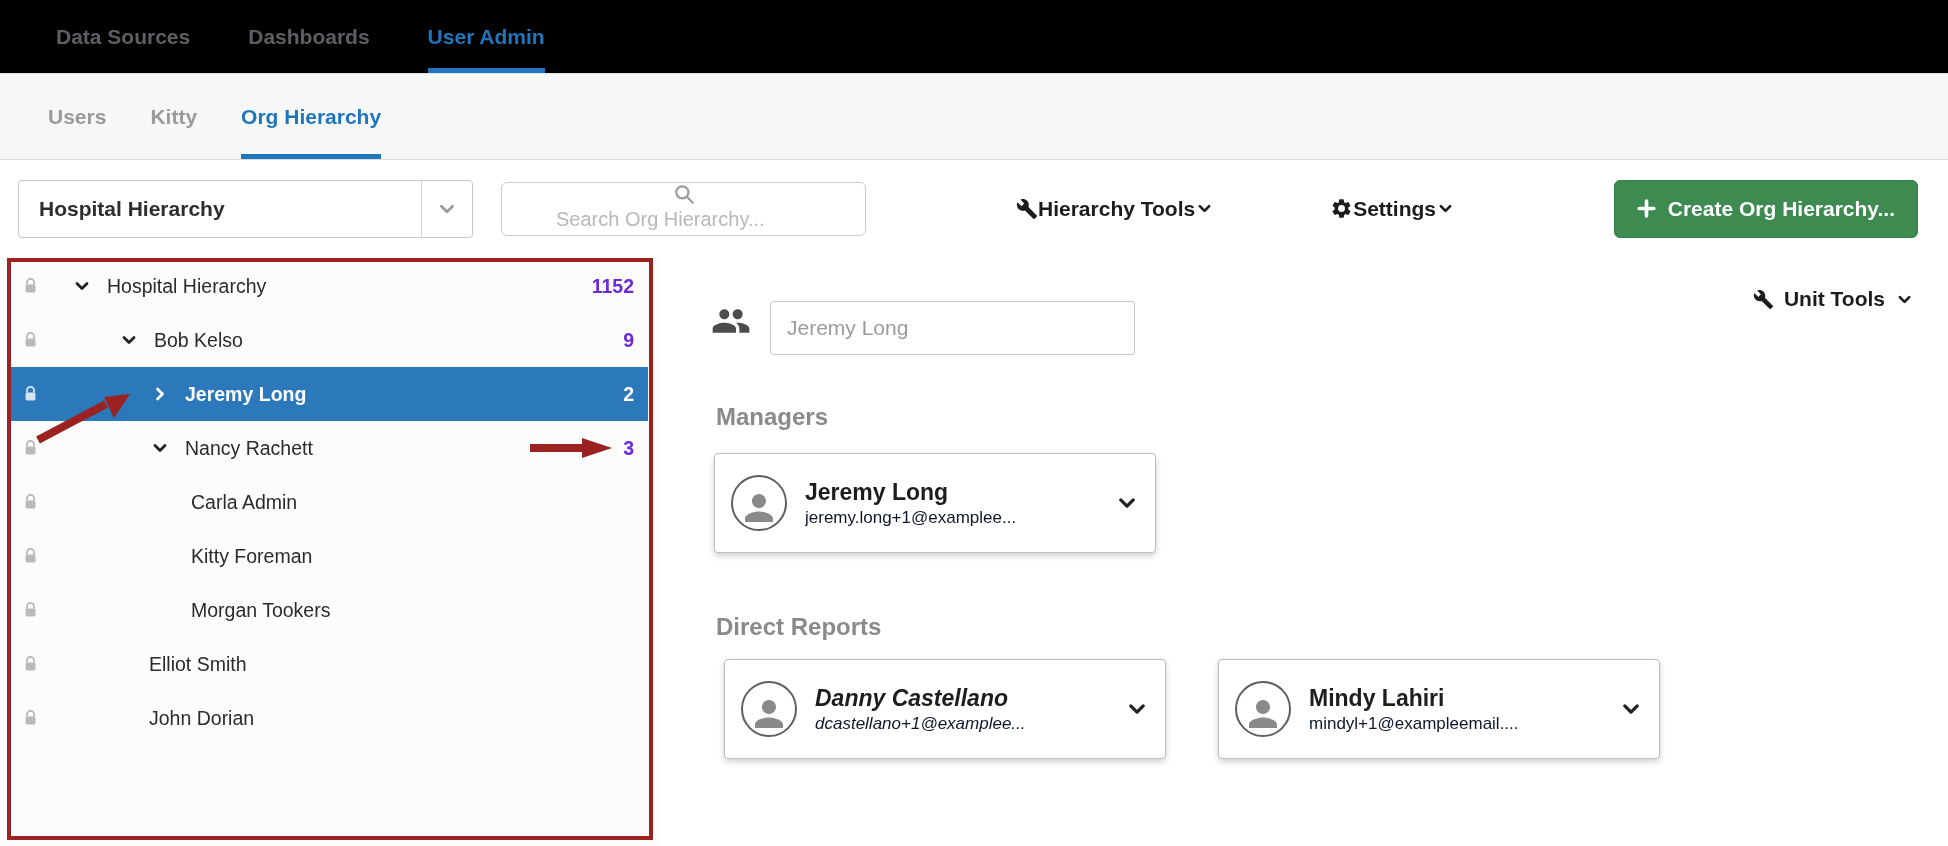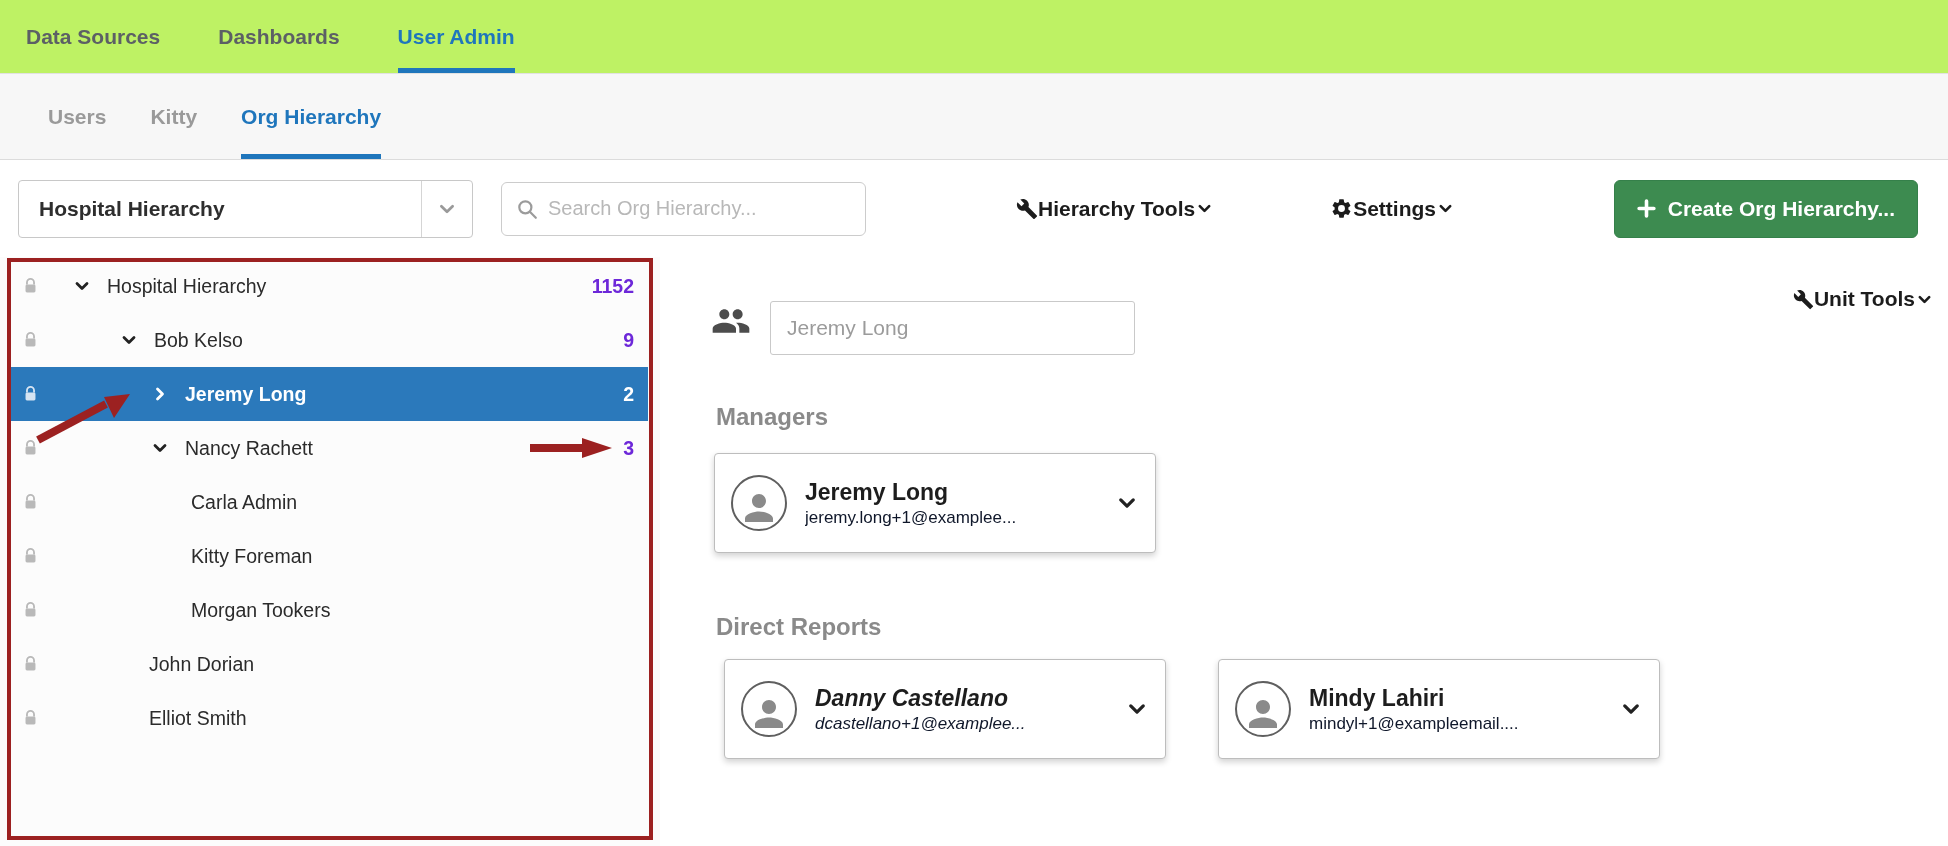--- a/index.html
+++ b/index.html
@@ -10,34 +10,34 @@
   }
   *{margin:0;padding:0;}
   html,body{width:1948px;height:846px;}
   body{
     position:relative;
     font-family:"Liberation Sans",sans-serif;
     background:#fff;
     overflow:hidden;
   }
   
-  .top-nav{height:74px;background:#bef264;border-bottom:1px solid #e2e2e2;display:flex;padding-left:26px;box-sizing:border-box;}
+  .top-nav{height:74px;background:#000000;border-bottom:1px solid #e2e2e2;display:flex;padding-left:56px;box-sizing:border-box;}
   .top-nav .nav-item{display:flex;align-items:center;margin-right:58px;font-size:21px;font-weight:600;color:#5c6065;border-bottom:5px solid transparent;padding-top:5px;box-sizing:border-box;cursor:pointer;}
   .top-nav .nav-item.active{color:var(--blue);border-bottom-color:var(--blue);font-weight:700;}
   
   .sub-nav{height:86px;background:#f7f7f7;border-bottom:1px solid #dcdcdc;display:flex;padding-left:48px;box-sizing:border-box;}
   .sub-nav .nav-item{display:flex;align-items:center;margin-right:44px;font-size:21px;font-weight:600;color:#9a9a9a;border-bottom:5px solid transparent;padding-top:5px;box-sizing:border-box;cursor:pointer;}
   .sub-nav .nav-item.active{color:var(--blue);border-bottom-color:var(--blue);font-weight:700;}
   
   .toolbar{height:97px;background:#fff;display:flex;align-items:center;box-sizing:border-box;}
   .hier-select{margin-left:18px;width:455px;height:58px;background:#fff;border:1px solid #c8c8c8;border-radius:4px;display:flex;align-items:center;box-sizing:border-box;cursor:pointer;}
   .hier-select .lbl{padding-left:20px;font-size:21px;font-weight:700;color:#2e2e2e;flex:1;}
   .hier-select .vdiv{width:1px;align-self:stretch;background:#d5d5d5;}
   .hier-select .chev-grey{padding:0 16px;color:#9a9a9a;display:flex;}
-  .search-box{margin-left:28px;width:365px;height:54px;border:1px solid #ccc;border-radius:6px;display:flex;align-items:center;background:#fff;padding:0 14px;box-sizing:border-box;}
+  .search-box{margin-left:28px;width:365px;height:54px;border:1px solid #ccc;border-radius:6px;display:flex;align-items:center;background:#fff;padding:0 14px;box-sizing:border-box;flex-direction:column;}
   .search-box input{border:0;outline:0;flex:1;margin-left:10px;font-size:20px;font-family:inherit;color:#555;background:transparent;}
   ::placeholder{color:#b8b8b8;opacity:1;}
   .menu-btn{display:flex;align-items:center;font-size:21px;font-weight:600;color:#1c1c1c;cursor:pointer;}
   #hier-tools{margin-left:150px;}
   #settings{margin-left:118px;}
   .chev-dark{display:flex;color:#1c1c1c;margin-left:2px;}
   .create-btn{margin-left:auto;margin-right:30px;height:58px;background:var(--green);border:1px solid #35804a;border-radius:6px;color:#fff;font-size:21px;font-weight:700;display:flex;align-items:center;gap:12px;padding:0 22px;cursor:pointer;font-family:inherit;}
   
   .content{position:relative;height:589px;}
   .tree-panel{position:absolute;left:0;top:0;width:660px;height:100%;background:#fcfcfc;box-sizing:border-box;padding-top:2px;}
@@ -49,21 +49,21 @@
   .lvl0{padding-left:62px;} .lvl1{padding-left:109px;} .lvl2{padding-left:140px;} .lvl3{padding-left:182px;}
   .trow.selected{background:var(--selblue);}
   .trow.selected .tlabel{color:#fff;font-weight:700;}
   .trow.selected .tcount{color:#fff;}
   .trow.selected .chev{color:#fff;}
   .trow.selected .lock{color:#d6e4f2;}
   
   .detail{position:absolute;left:660px;top:0;right:0;height:100%;background:#fff;}
   .group-icon{position:absolute;left:48px;top:44px;color:#4c4c4c;display:flex;}
   .unit-input{position:absolute;left:110px;top:44px;width:365px;height:54px;border:1px solid #c9c9c9;border-radius:3px;font-size:21px;color:#9b9b9b;padding:0 16px;box-sizing:border-box;font-family:inherit;outline:0;background:#fff;}
-  .unit-tools{position:absolute;right:16px;top:30px;display:flex;align-items:center;gap:0;font-size:21px;font-weight:600;color:#1c1c1c;cursor:pointer;}
+  .unit-tools{position:absolute;right:36px;top:30px;display:flex;align-items:center;gap:10px;font-size:21px;font-weight:600;color:#1c1c1c;cursor:pointer;}
   .sec-heading{position:absolute;font-size:24px;font-weight:600;color:#8a8a8a;}
   #managers-heading{left:56px;top:146px;}
   #dr-heading{left:56px;top:356px;}
   .person-card{position:absolute;width:442px;height:100px;background:#fff;border:1px solid #bdbdbd;border-radius:4px;box-shadow:0 3px 6px rgba(0,0,0,0.18);display:flex;align-items:center;box-sizing:border-box;padding:0 18px 0 16px;cursor:pointer;}
   #manager-card{left:54px;top:196px;}
   #dr-card-1{left:64px;top:402px;font-style:italic;}
   #dr-card-2{left:558px;top:402px;}
   .avatar{width:56px;height:56px;border-radius:50%;border:2px solid #5f5f5f;display:flex;align-items:flex-end;justify-content:center;overflow:hidden;box-sizing:border-box;background:#fff;flex-shrink:0;}
   .card-text{margin-left:18px;flex:1;min-width:0;}
   .card-name{font-size:23px;font-weight:700;color:#1d1d1d;line-height:1.3;white-space:nowrap;}
@@ -251,32 +251,32 @@
       <span class="tcount"></span>
     </div>
 
     <div class="trow lvl2">
       <span class="lock">
           <svg width="17" height="17" viewBox="0 0 24 24">
             <path d="M7 10V7a5 5 0 0 1 10 0v3" fill="none" stroke="currentColor" stroke-width="2.6"></path>
             <rect x="5" y="10" width="14" height="11" rx="2" fill="currentColor"></rect>
           </svg>
         </span>
+      <span class="tlabel">Elliot Smith</span>
+      <span class="tcount"></span>
+    </div>
+
+    <div class="trow lvl2">
+      <span class="lock">
+          <svg width="17" height="17" viewBox="0 0 24 24">
+            <path d="M7 10V7a5 5 0 0 1 10 0v3" fill="none" stroke="currentColor" stroke-width="2.6"></path>
+            <rect x="5" y="10" width="14" height="11" rx="2" fill="currentColor"></rect>
+          </svg>
+        </span>
       <span class="tlabel">John Dorian</span>
-      <span class="tcount"></span>
-    </div>
-
-    <div class="trow lvl2">
-      <span class="lock">
-          <svg width="17" height="17" viewBox="0 0 24 24">
-            <path d="M7 10V7a5 5 0 0 1 10 0v3" fill="none" stroke="currentColor" stroke-width="2.6"></path>
-            <rect x="5" y="10" width="14" height="11" rx="2" fill="currentColor"></rect>
-          </svg>
-        </span>
-      <span class="tlabel">Elliot Smith</span>
       <span class="tcount"></span>
     </div>
 
   </aside>
 
   <main class="detail">
 
     <span class="group-icon">
       <svg width="46" height="40" viewBox="0 0 24 24">
           <path fill="currentColor" d="M16 11c1.66 0 2.99-1.34 2.99-3S17.66 5 16 5s-3 1.34-3 3 1.34 3 3 3zm-8 0c1.66 0 2.99-1.34 2.99-3S9.66 5 8 5 5 6.34 5 8s1.34 3 3 3zm0 2c-2.33 0-7 1.17-7 3.5V19h14v-2.5c0-2.33-4.67-3.5-7-3.5zm8 0c-.29 0-.62.02-.97.05 1.16.84 1.97 1.97 1.97 3.45V19h6v-2.5c0-2.33-4.67-3.5-7-3.5z"></path>

